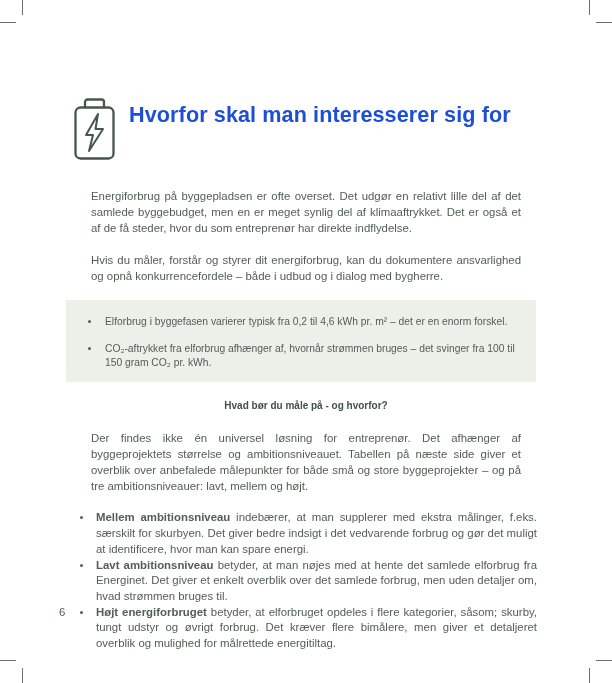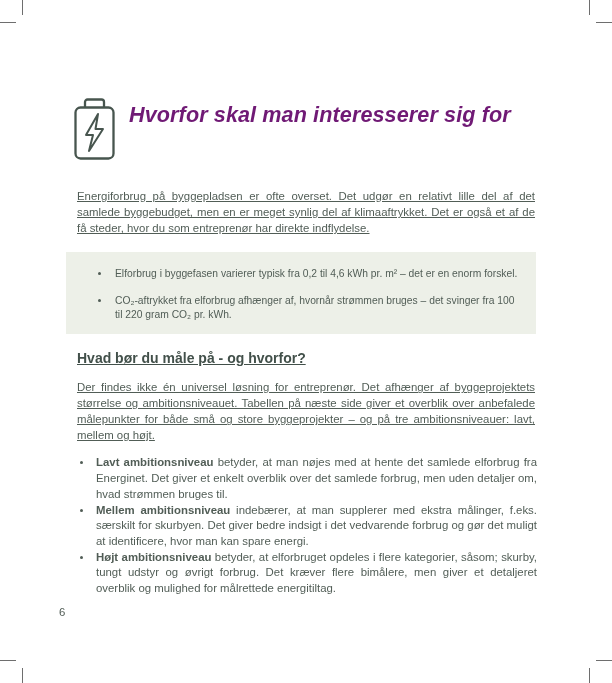--- a/index.html
+++ b/index.html
@@ -25,50 +25,50 @@
 
   .content {
     position:absolute; left:75px; top:0; width:462px;
     color:#515d56; font-size:11.4px; line-height:16px;
   }
   .header { display:flex; align-items:flex-start; margin-top:98px; }
   .icon-wrap { flex:none; width:41px; margin-left:-1px; }
   h1 {
     margin:1px 0 0 14px;
     font-size:21.6px; line-height:31px;
-    font-weight:bold; color:#701a75; letter-spacing:0.1px;font-style:italic;
+    font-weight:bold; color:#1d4ed8; letter-spacing:0.1px;
   }
   h1 span { display:block; }
 
-  p { margin:2px; text-align:justify;text-decoration:underline; }
+  p { margin:16px; text-align:justify; }
   .p1 { margin-top:24px; }
   .p2 { margin-top:14px; }
 
   .info-box {
     margin:16px 0 0 -9px;
     width:calc(100% + 8px);
     box-sizing:border-box;
     background:#edf0e8;
-    padding:15px 16px 13px 10px;
+    padding:15px 16px 13px 0;
     font-size:10.3px; line-height:13.8px;
   }
   .info-box ul, .ambition { list-style:none; margin:0; padding:0; }
   .info-box li { position:relative; padding-left:39px; margin-bottom:13px; }
   .info-box li:last-child { margin-bottom:0; }
   .dot {
     position:absolute; left:22px; top:5px;
     width:3px; height:3px; border-radius:50%;
     background:#515d56;
   }
   .ambition .dot { left:5px; top:6px; }
 
   .subheading {
     margin-top:16px;
-    font-size:14px; font-weight:bold; color:#42504a;
-    text-align:left;
+    font-size:10px; font-weight:bold; color:#42504a;
+    text-align:center;
   }
   .p3 { margin-top:13px; }
 
   .ambition { margin-top:12px; line-height:15.7px; }
   .ambition li { position:relative; padding-left:21px; text-align:justify; }
   .ambition .lead { font-weight:bold; }
 
   .page-num {
     position:absolute; left:-16px; top:604px;
     font-size:11.4px; color:#515d56;
@@ -97,49 +97,50 @@
           <rect x="1.5" y="9.5" width="38" height="51" rx="5" stroke="#47554e" stroke-width="2.3" fill="#ffffff"></rect>
           <path d="M24 16 L12 37 L19 37 L15 53 L29 31 L21.5 31 Z" stroke="#47554e" stroke-width="2" stroke-linejoin="round" fill="none"></path>
         </svg>
       </div>
       <h1>
         <span>Hvorfor skal man interesserer sig for</span>
       </h1>
     </div>
 
     <p class="p1">Energiforbrug på byggepladsen er ofte overset. Det udgør en relativt lille del af det samlede byggebudget, men en er meget synlig del af klimaaftrykket. Det er også et af de få steder, hvor du som entreprenør har direkte indflydelse.</p>
+    <p class="p2">Hvis du måler, forstår og styrer dit energiforbrug, kan du dokumentere ansvarlighed og opnå konkurrencefordele – både i udbud og i dialog med bygherre.</p>
 
     <div class="info-box">
       <ul>
         <li>
           <span class="dot"></span>
           <span>Elforbrug i byggefasen varierer typisk fra 0,2 til 4,6 kWh pr. m² – det er en enorm forskel.</span>
         </li>
         <li>
           <span class="dot"></span>
-          <span>CO₂-aftrykket fra elforbrug afhænger af, hvornår strømmen bruges – det svinger fra 100 til 220 gram CO₂ pr. kWh.</span>
+          <span>CO₂-aftrykket fra elforbrug afhænger af, hvornår strømmen bruges – det svinger fra 100 til 150 gram CO₂ pr. kWh.</span>
         </li>
       </ul>
     </div>
 
     <p class="subheading">Hvad bør du måle på - og hvorfor?</p>
 
     <p class="p3">Der findes ikke én universel løsning for entreprenør. Det afhænger af byggeprojektets størrelse og ambitionsniveauet. Tabellen på næste side giver et overblik over anbefalede målepunkter for både små og store byggeprojekter – og på tre ambitionsniveauer: lavt, mellem og højt.</p>
 
     <ul class="ambition">
       <li>
         <span class="dot"></span>
+        <span class="lead">Mellem ambitionsniveau</span><span> indebærer, at man supplerer med ekstra målinger, f.eks. særskilt for skurbyen. Det giver bedre indsigt i det vedvarende forbrug og gør det muligt at identificere, hvor man kan spare energi.</span>
+      </li>
+      <li>
+        <span class="dot"></span>
         <span class="lead">Lavt ambitionsniveau</span><span> betyder, at man nøjes med at hente det samlede elforbrug fra Energinet. Det giver et enkelt overblik over det samlede forbrug, men uden detaljer om, hvad strømmen bruges til.</span>
       </li>
       <li>
         <span class="dot"></span>
-        <span class="lead">Mellem ambitionsniveau</span><span> indebærer, at man supplerer med ekstra målinger, f.eks. særskilt for skurbyen. Det giver bedre indsigt i det vedvarende forbrug og gør det muligt at identificere, hvor man kan spare energi.</span>
-      </li>
-      <li>
-        <span class="dot"></span>
-        <span class="lead">Højt ambitionsniveau</span><span> betyder, at elforbruget opdeles i flere kategorier, såsom; skurby, tungt udstyr og øvrigt forbrug. Det kræver flere bimålere, men giver et detaljeret overblik og mulighed for målrettede energitiltag.</span>
+        <span class="lead">Højt energiforbruget</span><span> betyder, at elforbruget opdeles i flere kategorier, såsom; skurby, tungt udstyr og øvrigt forbrug. Det kræver flere bimålere, men giver et detaljeret overblik og mulighed for målrettede energitiltag.</span>
       </li>
     </ul>
 
     <div class="page-num">6</div>
 
   </div>
 </div>
 
 </body></html>

